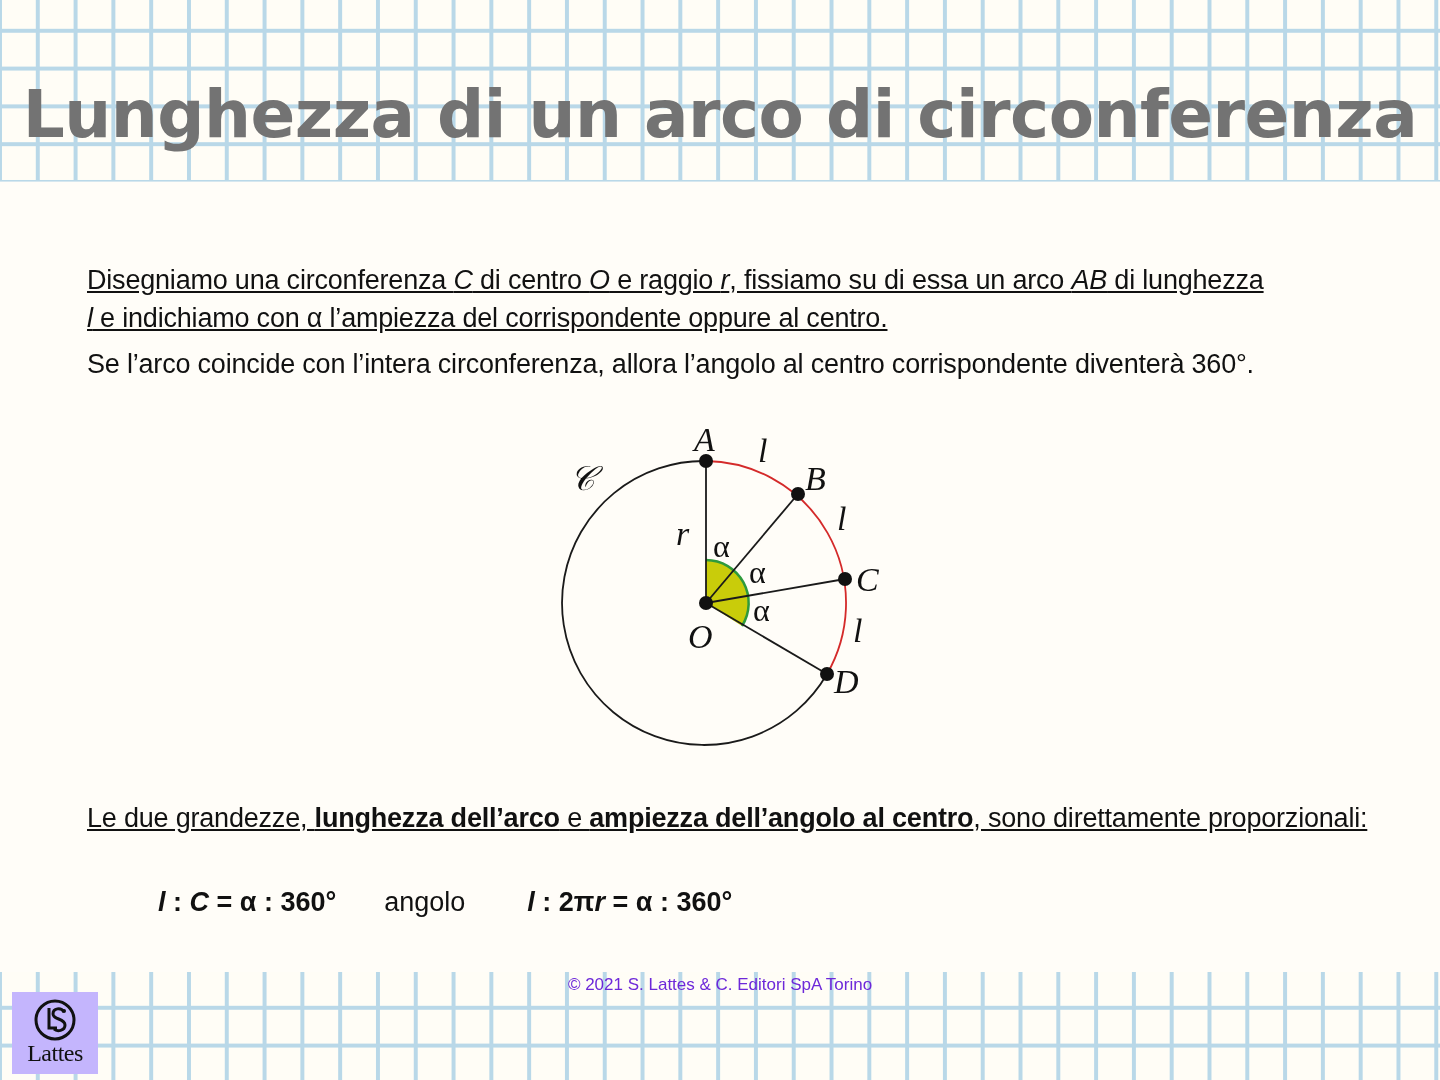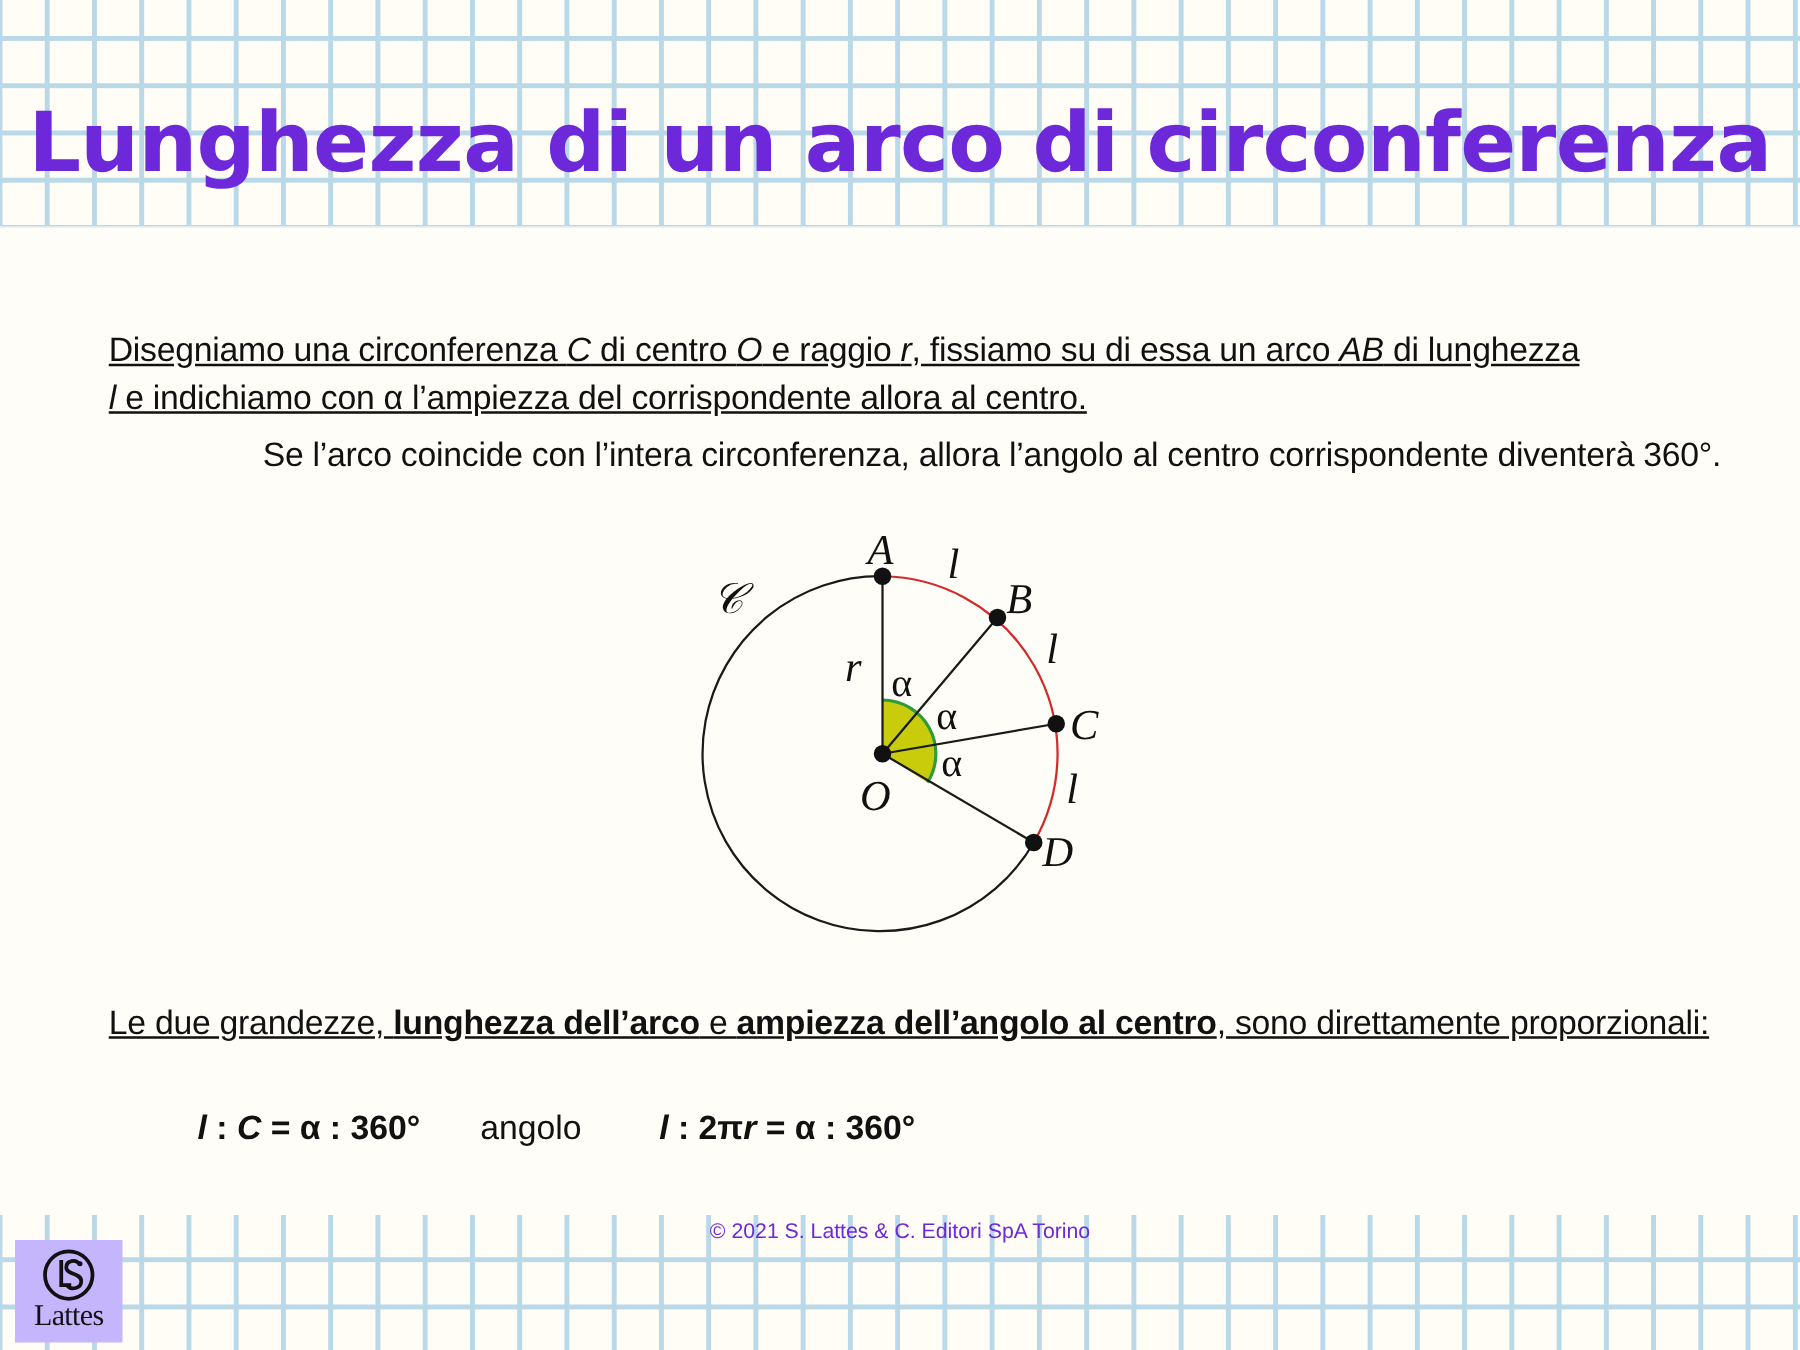--- a/index.html
+++ b/index.html
@@ -17,29 +17,29 @@
         linear-gradient(to bottom, #b9d8e8 0, #b9d8e8 4px, transparent 4px);
       background-size: 37.8px 37.8px;
     }
     .grid-top { top: 0; height: 181px; background-position: -2px -9px; border-bottom: 1px solid #d6e7ef; }
     .grid-bottom { top: 972px; height: 108px; background-position: -2px -4px; }
     .title {
       position: absolute; left: 0; width: 1440px; top: 76px;
       text-align: center;
       font-family: "DejaVu Sans", "Liberation Sans", sans-serif;
       font-weight: bold; font-size: 66px; letter-spacing: -0.5px;
-      color: #6d28d9; margin: 0;
+      color: #737373; margin: 0;
     }
     .para {
       position: absolute; left: 87px; width: 1290px;
       font-size: 27px; line-height: 38px; margin: 0;
       letter-spacing: -0.2px;
     }
     .p1 { top: 261px; text-decoration: underline; }
-    .p2 { top: 345px; text-align: right; }
+    .p2 { top: 345px; }
     .p3 { top: 799px; text-decoration: underline; }
     .formulas {
       position: absolute; left: 158px; top: 883px;
       font-size: 27px; line-height: 38px; white-space: pre;
     }
     .formula { font-weight: bold; }
     .gap1 { display: inline-block; width: 48px; }
     .gap2 { display: inline-block; width: 62px; }
     i { font-style: italic; }
     b { font-weight: bold; }
@@ -61,21 +61,21 @@
     .diag-alpha { font-family: "Liberation Serif", "DejaVu Serif", serif; font-size: 32px; fill: #111; }
   </style>
 </head>
 <body>
 
 <div class="grid-band grid-top"></div>
 <div class="grid-band grid-bottom"></div>
 
 <h1 class="title">Lunghezza di un arco di circonferenza</h1>
 
-<p class="para p1"><span>Disegniamo una circonferenza </span><i>C</i><span> di centro </span><i>O</i><span> e raggio </span><i>r</i><span>, fissiamo su di essa un arco </span><i>AB</i><span> di lunghezza</span><br><i>l</i><span> e indichiamo con α l’ampiezza del corrispondente allora al centro.</span></p>
+<p class="para p1"><span>Disegniamo una circonferenza </span><i>C</i><span> di centro </span><i>O</i><span> e raggio </span><i>r</i><span>, fissiamo su di essa un arco </span><i>AB</i><span> di lunghezza</span><br><i>l</i><span> e indichiamo con α l’ampiezza del corrispondente oppure al centro.</span></p>
 
 <p class="para p2">Se l’arco coincide con l’intera circonferenza, allora l’angolo al centro corrispondente diventerà 360°.</p>
 
 <svg class="diagram" viewBox="550 415 350 340" width="350" height="340">
 
   <path d="M 827 674 A 142 142 0 1 1 706 461" fill="none" stroke="#1a1a1a" stroke-width="1.8"></path>
 
   <path d="M 706 461 A 142 142 0 0 1 827 674" fill="none" stroke="#d42a2a" stroke-width="1.8"></path>
 
   <path d="M 706 603 L 706 560 A 43 43 0 0 1 742 626 Z" fill="#c9cc0a" stroke="none"></path>

